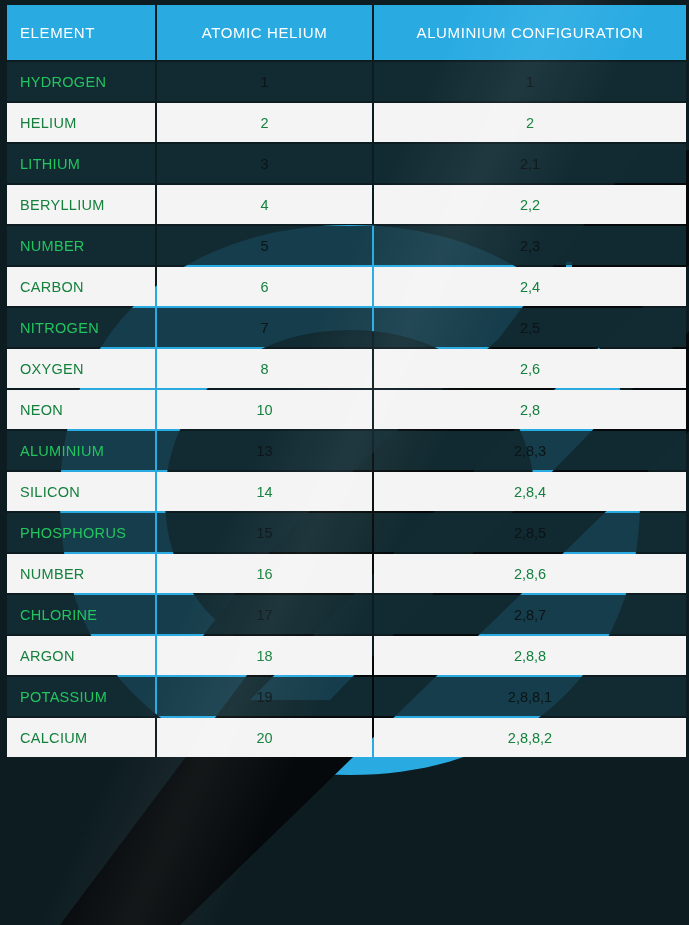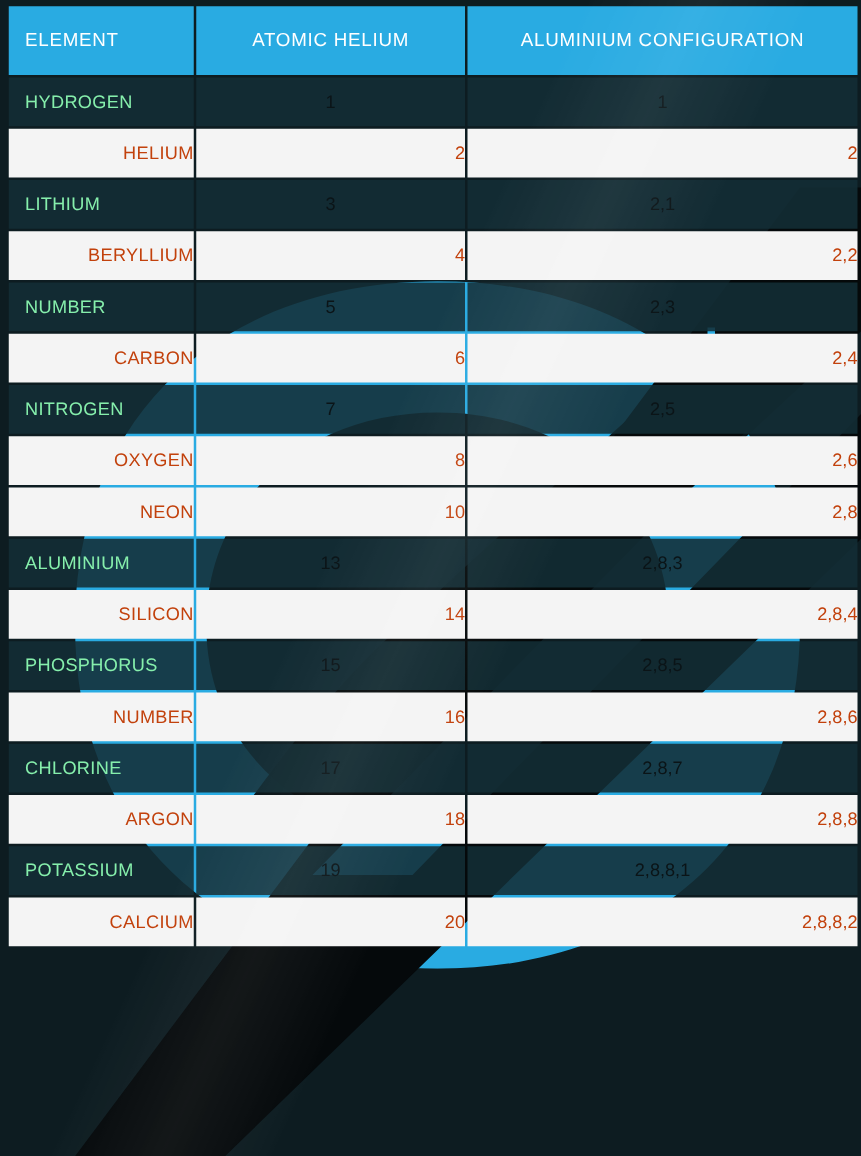--- a/index.html
+++ b/index.html
@@ -68,34 +68,33 @@
   }
   tbody td.name{
     text-align:left;
     padding-left:13px;
     letter-spacing:0.3px;
   }
 
   
   tbody tr.light td{
     background:#f4f4f4;
-    color:#c2410c;
+    color:#15803d;
     position:relative;
     z-index:4;
-    text-align:right;
   }
   
   tbody tr.dark td{
     background:rgba(19,46,54,0.88);
     color:#0b1417;
     position:relative;
     z-index:2;
   }
   tbody tr.dark td.name{
-    color:#86efac;
+    color:#22c55e;
   }
 
   
   tbody tr.light{position:relative;z-index:4;}
   tbody tr.dark{position:relative;z-index:2;}
 
   
   #sheen{
     position:absolute;left:0;top:0;width:689px;height:925px;
     z-index:5;pointer-events:none;

